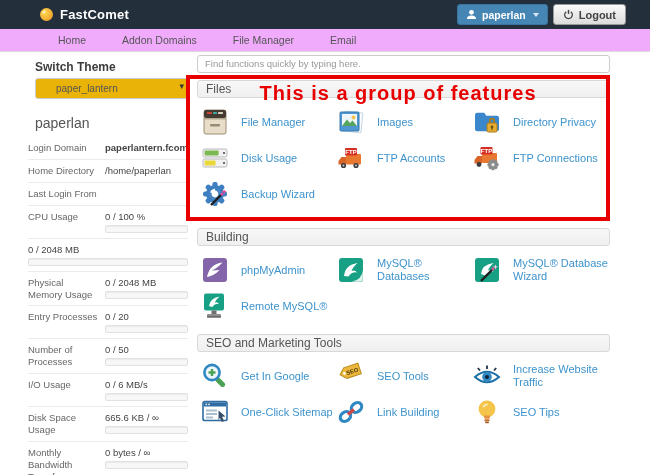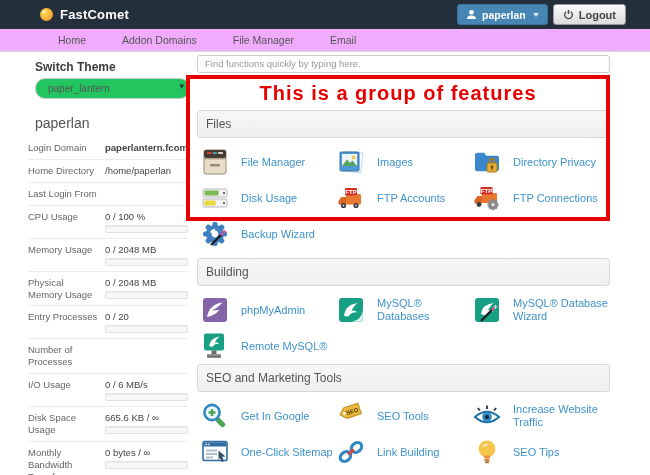--- a/index.html
+++ b/index.html
@@ -46,21 +46,21 @@
     display:flex; align-items:center; gap:36px; padding-left:58px;
   }
   .nav-item { font-size:10.5px; color:#555; cursor:pointer; }
 
   
   .sidebar { position:absolute; left:0; top:53px; width:197px; bottom:0; background:#fff; }
   .theme-block { margin:7px 8px 0 35px; }
   .theme-label { font-size:12px; font-weight:bold; color:#3d3d3d; margin-bottom:4px; }
   .theme-select {
     width:155px; height:21px; font-size:10px; color:#555;
-    border:1px solid #ccc; border-radius:10px; background:#22c55e; padding:0 12px;
+    border:1px solid #ccc; border-radius:3px; background:#eab308; padding:0 20px;
     font-family:"Liberation Sans", sans-serif;
     appearance:none; -webkit-appearance:none;
   }
   .select-wrap{ position:relative; width:155px; }
   .select-wrap::after{ content:"▾"; position:absolute; right:6px; top:3px; font-size:9px; color:#333; pointer-events:none; }
   .account-name { margin:16px 8px 6px 35px; font-size:14px; color:#555; font-weight:normal; }
   .stats { margin:0 9px 0 28px; }
   .stat-row { display:flex; padding:5px 0 5px 0; border-bottom:1px solid #ebebeb; }
   .stat-label { width:77px; flex:none; font-size:9.5px; color:#666; line-height:1.25; padding-right:5px; }
   .stat-valwrap { flex:1; min-width:0; }
@@ -72,24 +72,24 @@
   
   .main { position:absolute; left:197px; top:53px; width:413px; bottom:0; }
   .search-input {
     width:100%; height:18px; margin-top:0;
     border:1px solid #ccc; border-radius:3px; padding:0 7px;
     font-size:9.5px; color:#444; font-family:"Liberation Sans", sans-serif;
   }
   .search-input::placeholder { color:#999; }
   .group { position:absolute; left:0; width:413px; }
   .group-header {
-    height:28px; background:linear-gradient(#f7f7f7,#efefef);
+    height:18px; background:linear-gradient(#f7f7f7,#efefef);
     border:1px solid #d8d8d8; border-radius:3px;
     display:flex; align-items:center; padding:0 8px;
-    font-size:12px; color:#555;margin-top:30px;
+    font-size:12px; color:#555;
   }
   .group-body {
     display:grid; grid-template-columns:136px 136px 1fr;
     row-gap:4px; padding:8px 0 6px 2px;
   }
   .feature { display:flex; align-items:center; height:32px; cursor:pointer; }
   .feature .f-icon { width:32px; height:30px; flex:none; display:flex; align-items:center; justify-content:center; }
   .feature .f-icon svg { width:30px; height:30px; display:block; }
   .feature .f-label { margin-left:10px; font-size:11px; color:#3e93cc; line-height:1.15; }
 
@@ -170,21 +170,20 @@
         </div>
       </div>
       <div class="stat-row">
         <div class="stat-label">CPU Usage</div>
         <div class="stat-valwrap">
           <div class="stat-value">0 / 100 %</div>
           <div class="stat-bar"></div>
         </div>
       </div>
       <div class="stat-row">
-        <div class="stat-label">Memory Usage</div>
         <div class="stat-valwrap">
           <div class="stat-value">0 / 2048 MB</div>
           <div class="stat-bar"></div>
         </div>
       </div>
       <div class="stat-row">
         <div class="stat-label">Physical Memory Usage</div>
         <div class="stat-valwrap">
           <div class="stat-value">0 / 2048 MB</div>
           <div class="stat-bar"></div>
@@ -192,20 +191,24 @@
       </div>
       <div class="stat-row">
         <div class="stat-label">Entry Processes</div>
         <div class="stat-valwrap">
           <div class="stat-value">0 / 20</div>
           <div class="stat-bar"></div>
         </div>
       </div>
       <div class="stat-row">
         <div class="stat-label">Number of Processes</div>
+        <div class="stat-valwrap">
+          <div class="stat-value">0 / 50</div>
+          <div class="stat-bar"></div>
+        </div>
       </div>
       <div class="stat-row">
         <div class="stat-label">I/O Usage</div>
         <div class="stat-valwrap">
           <div class="stat-value">0 / 6 MB/s</div>
           <div class="stat-bar"></div>
         </div>
       </div>
       <div class="stat-row">
         <div class="stat-label">Disk Space Usage</div>

